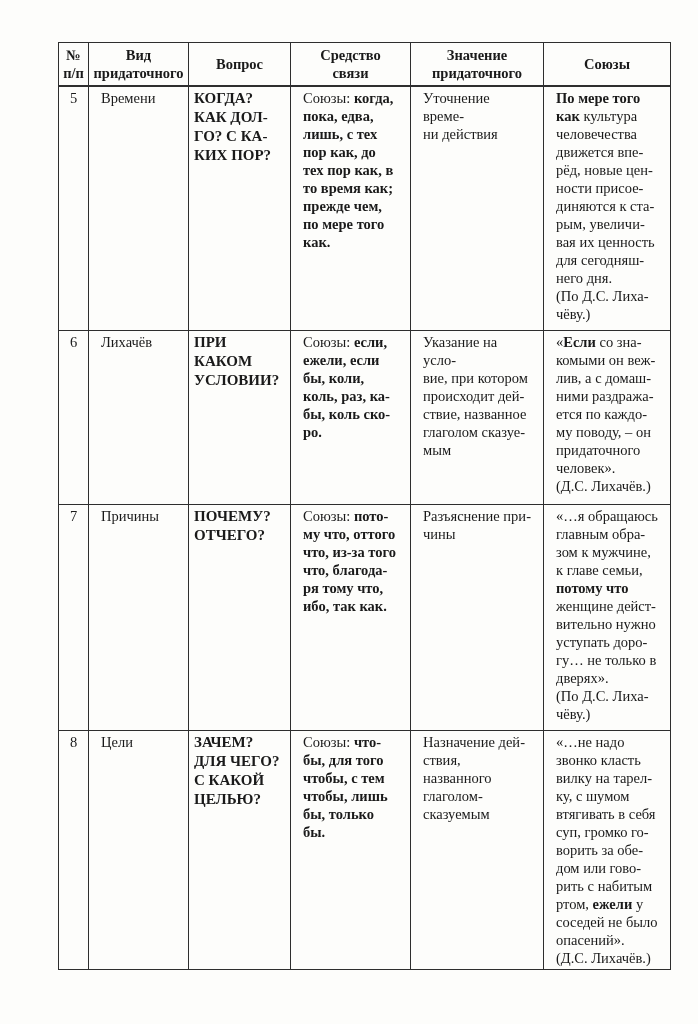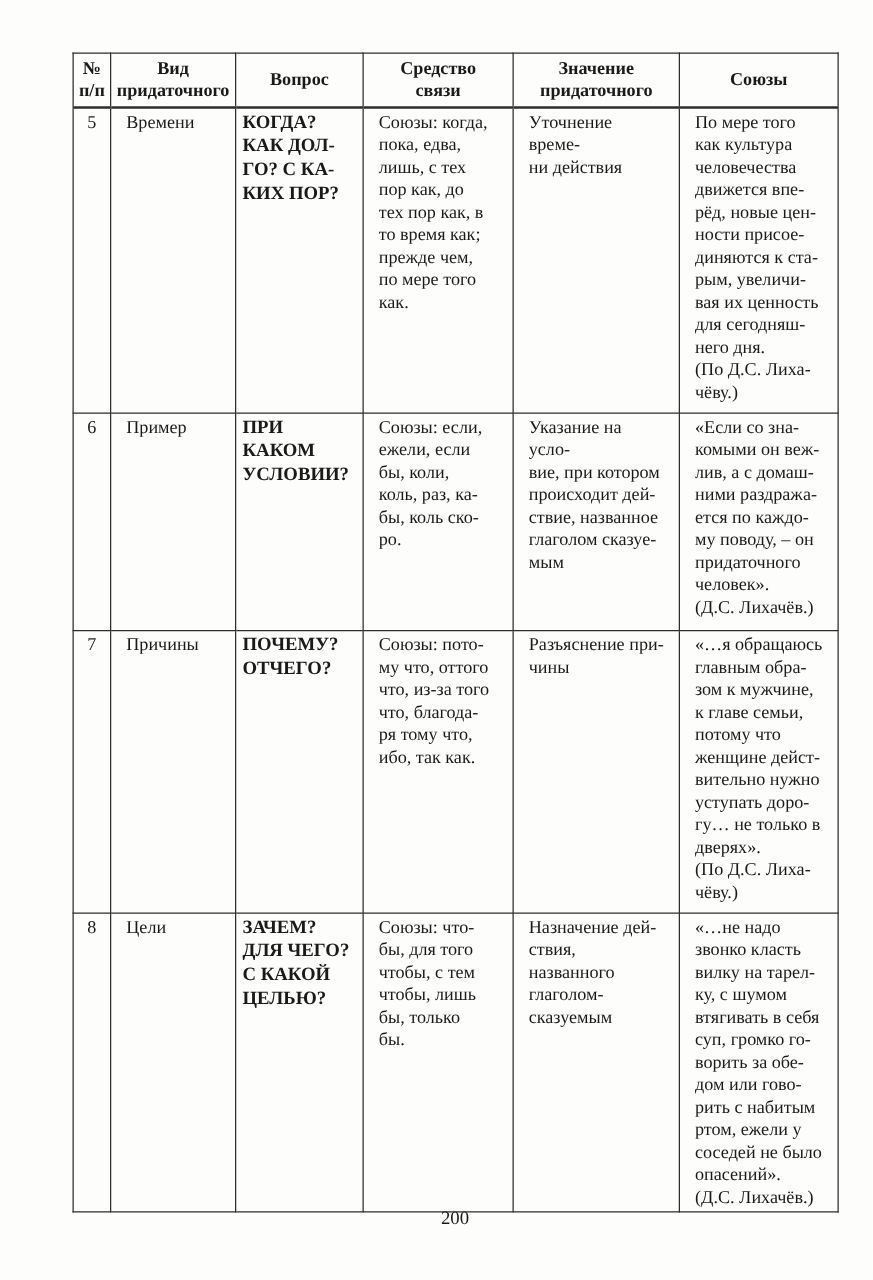--- a/index.html
+++ b/index.html
@@ -63,21 +63,21 @@
   tr.r8 { height: 228px; }
   .page-number {
     position: absolute;
     left: 58px;
     top: 966px;
     width: 612px;
     text-align: center;
     font-size: 15px;
     line-height: 18px;
   }
-  b { font-weight: normal; }
+  b { font-weight: bold; }
 </style>
 </head>
 <body>
 
 <div class="page">
 
   <table class="grammar">
     <colgroup>
       <col class="c1">
         <col class="c2">
@@ -128,21 +128,21 @@
 диняются к ста-
 рым, увеличи-
 вая их ценность
 для сегодняш-
 него дня.
 (По Д.С. Лиха-
 чёву.)</span></td>
       </tr>
       <tr class="r6">
         <td class="c-num">6</td>
-        <td>Пример</td>
+        <td>Лихачёв</td>
         <td class="c-q">ПРИ
 КАКОМ
 УСЛОВИИ?</td>
         <td class="pre"><span>Союзы: </span><b>если,
 ежели, если
 бы, коли,
 коль, раз, ка-
 бы, коль ско-
 ро.</b></td>
         <td class="pre">Указание на усло-
@@ -214,15 +214,14 @@
 дом или гово-
 рить с набитым
 ртом, </span><b>ежели</b><span> у
 соседей не было
 опасений».
 (Д.С. Лихачёв.)</span></td>
       </tr>
     </tbody>
   </table>
 
-  <div class="page-number">200</div>
 
 </div>
 
 </body></html>

